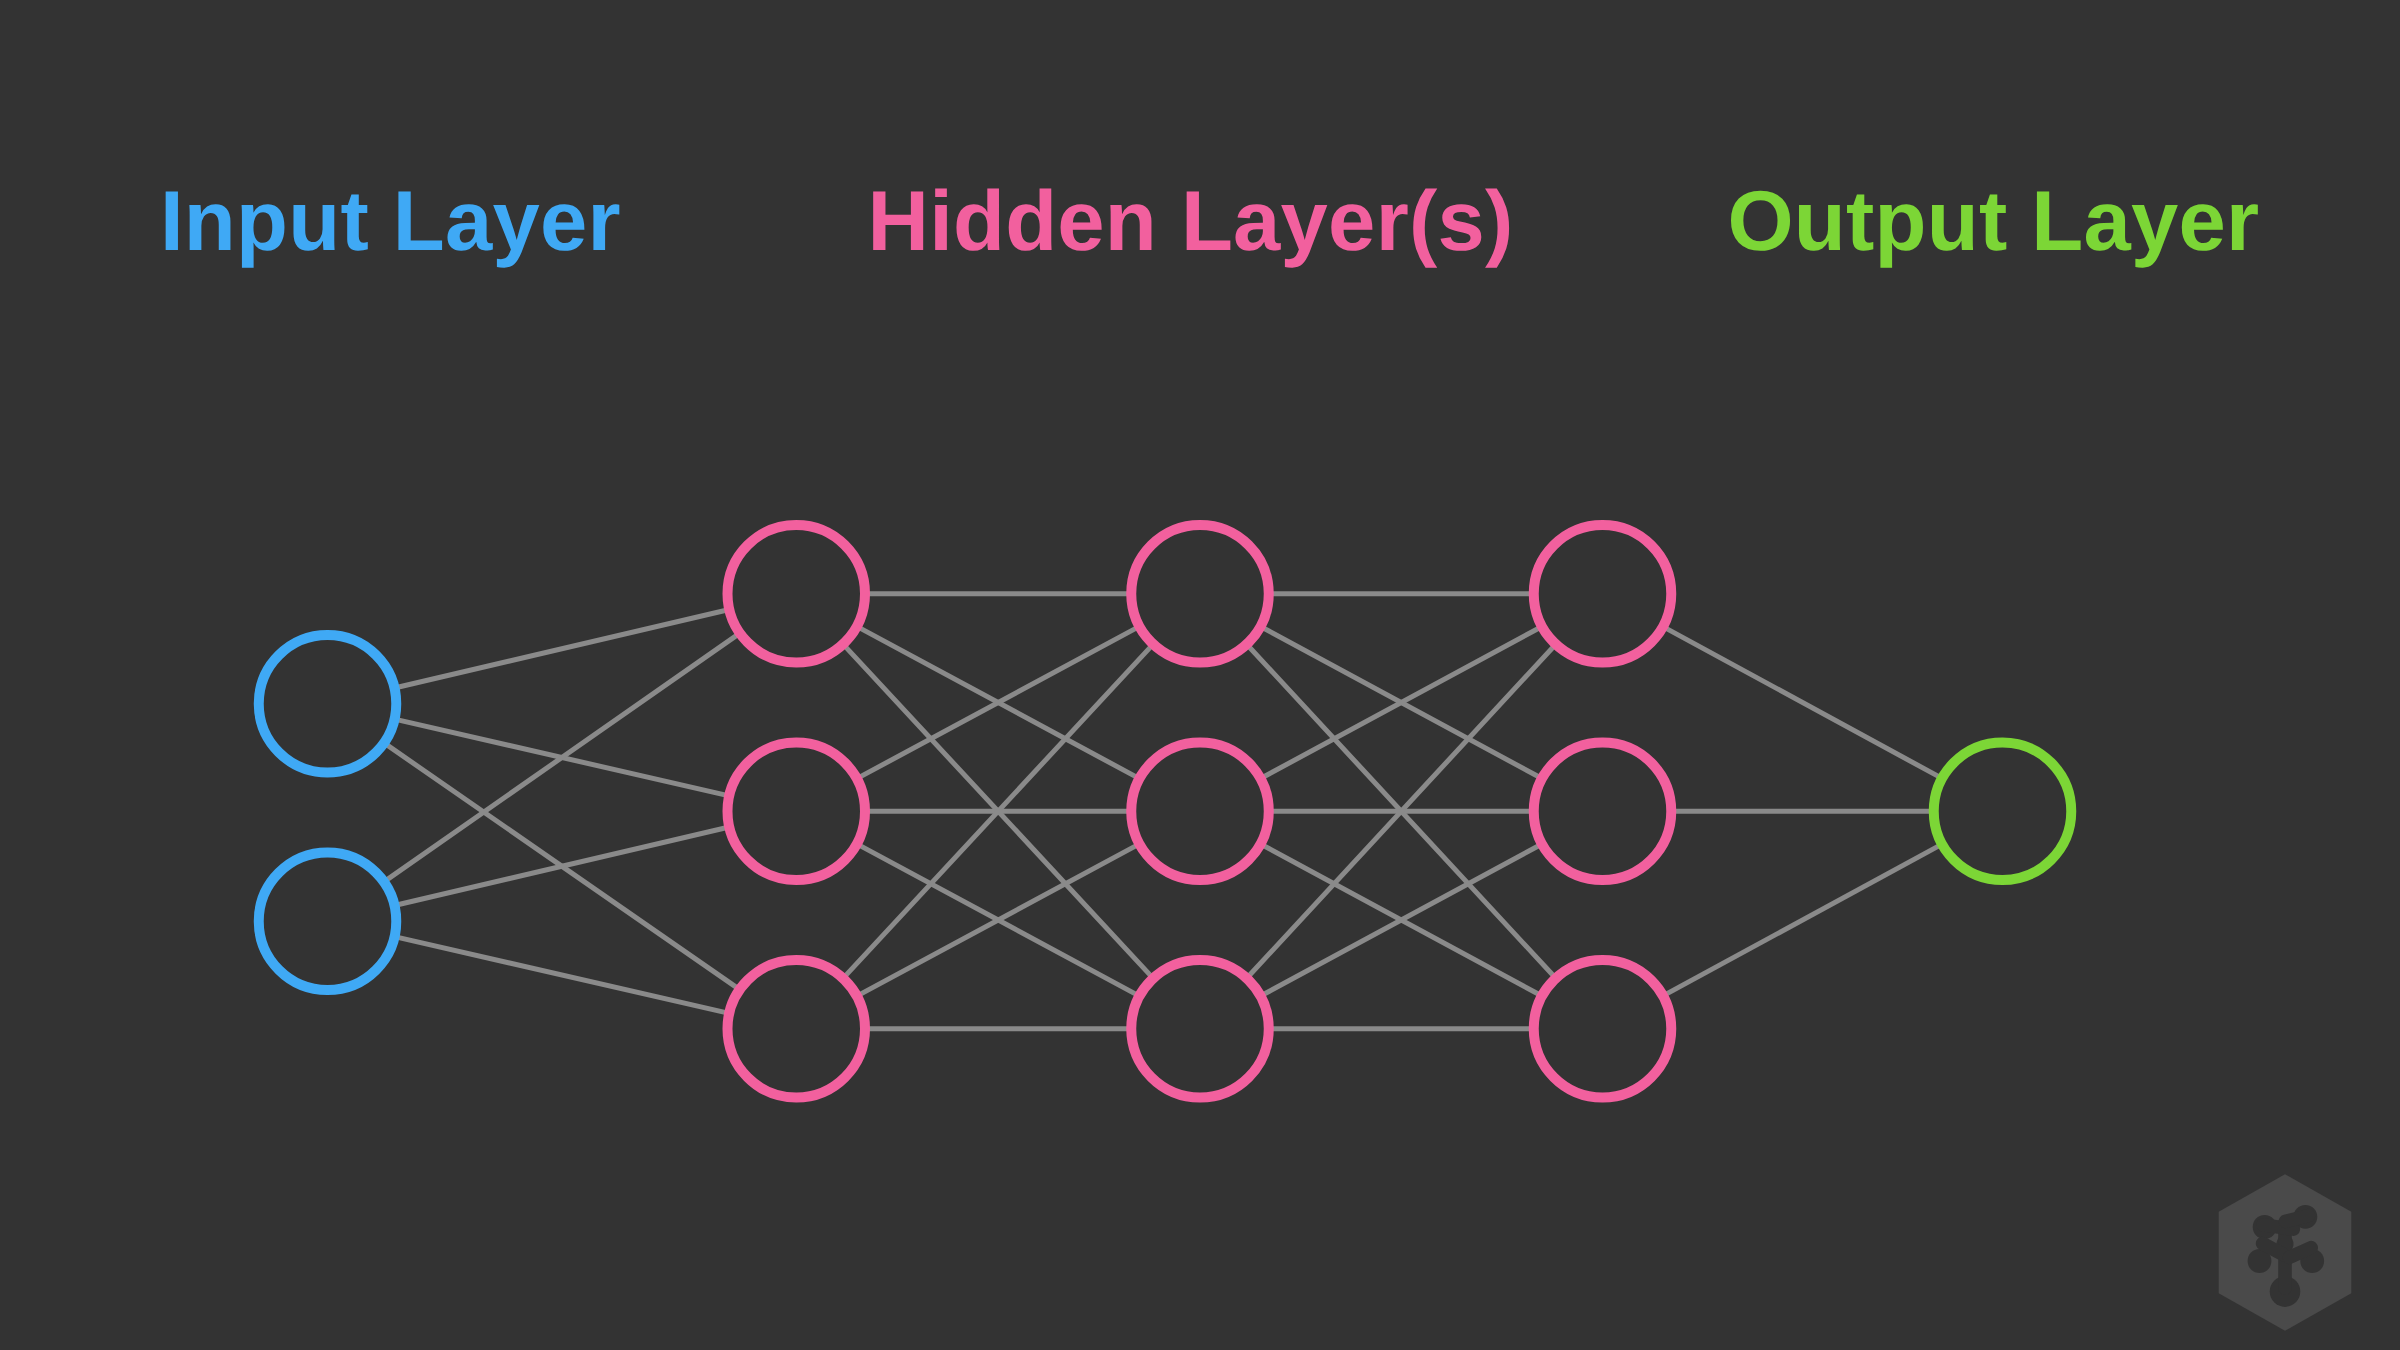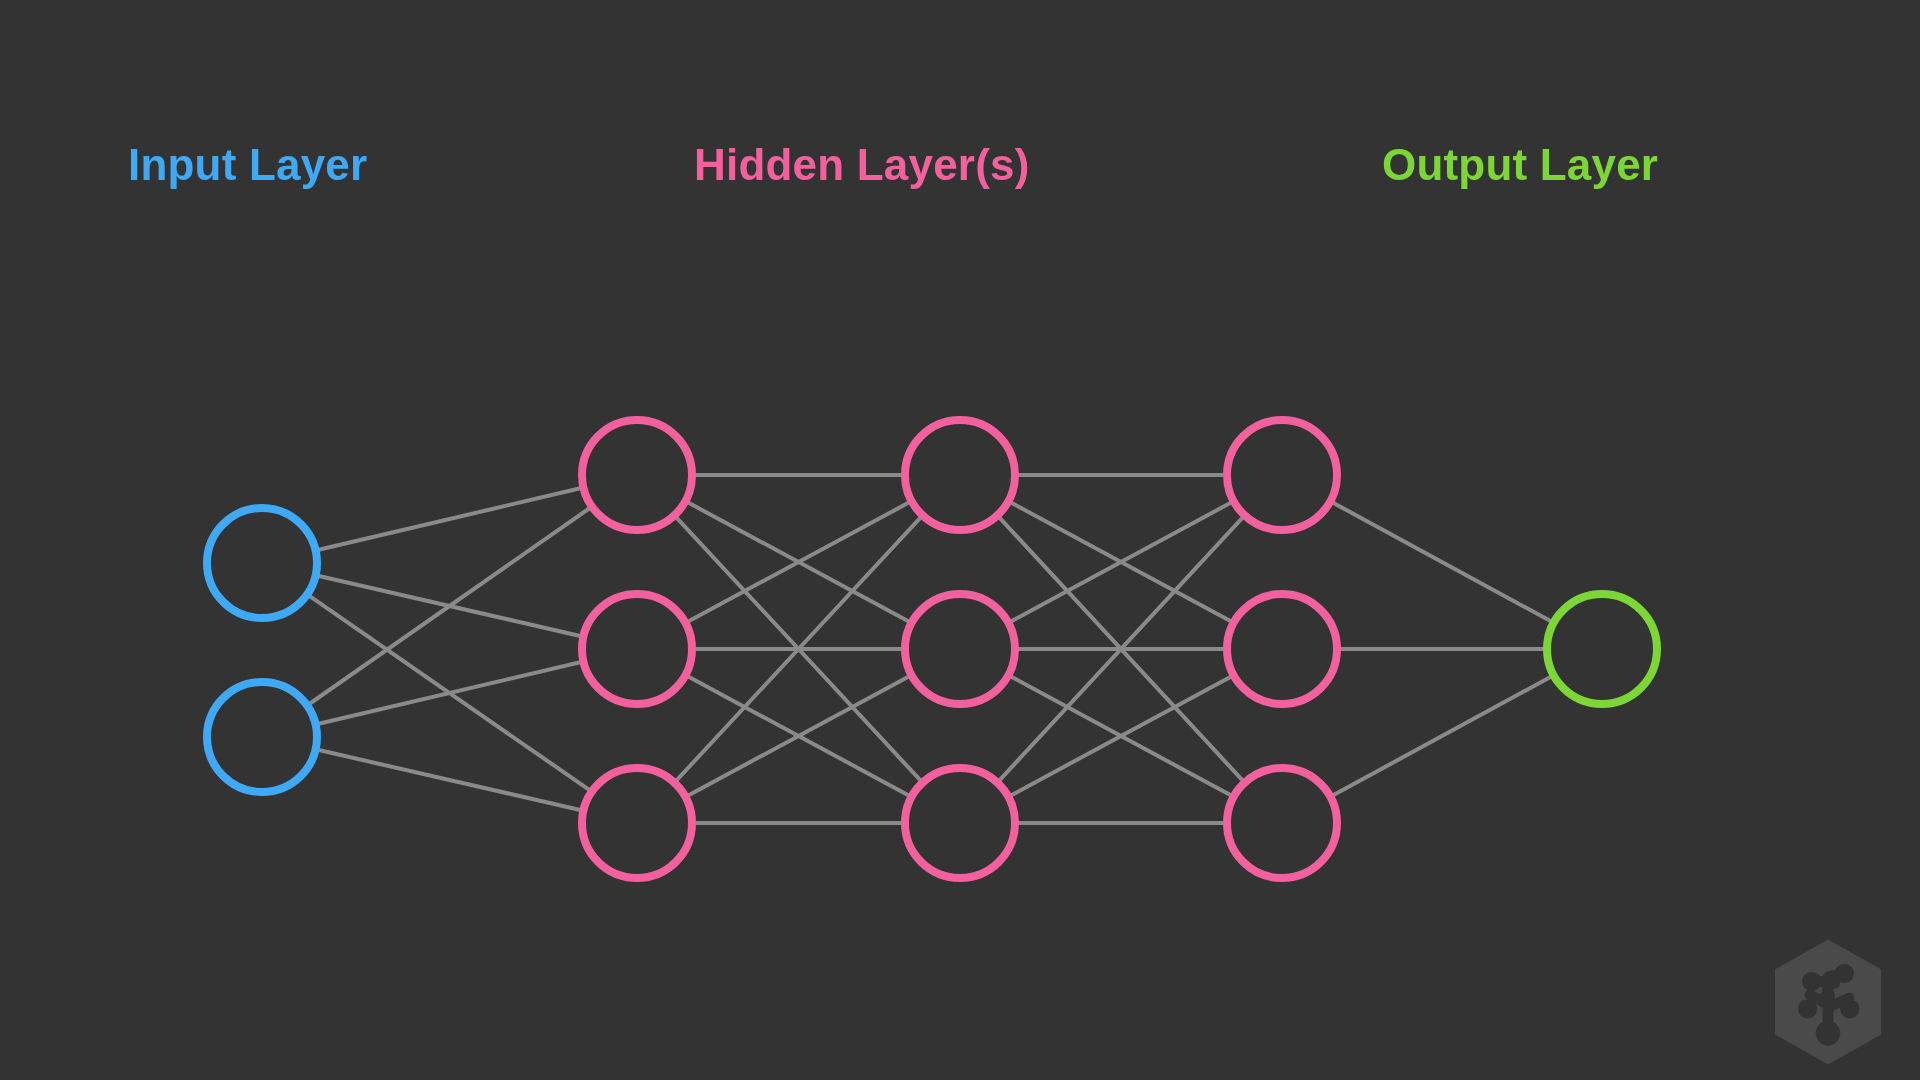--- a/index.html
+++ b/index.html
@@ -20,21 +20,21 @@
   #stage {
     position: relative;
     width: 1920px;
     height: 1080px;
     background: #333333;
   }
 
   
   .layer-title {
     position: absolute;
-    font-size: 44px;
+    font-size: 68px;
     font-weight: 700;
     letter-spacing: 0.2px;
     white-space: nowrap;
     line-height: 1;
     user-select: none;
   }
 
   #title-input  { left: 128px;  top: 143px; color: #3FA9F5; }
   #title-hidden { left: 694px;  top: 143px; color: #F2609E; }
   #title-output { left: 1382px; top: 143px; color: #7CD636; }

